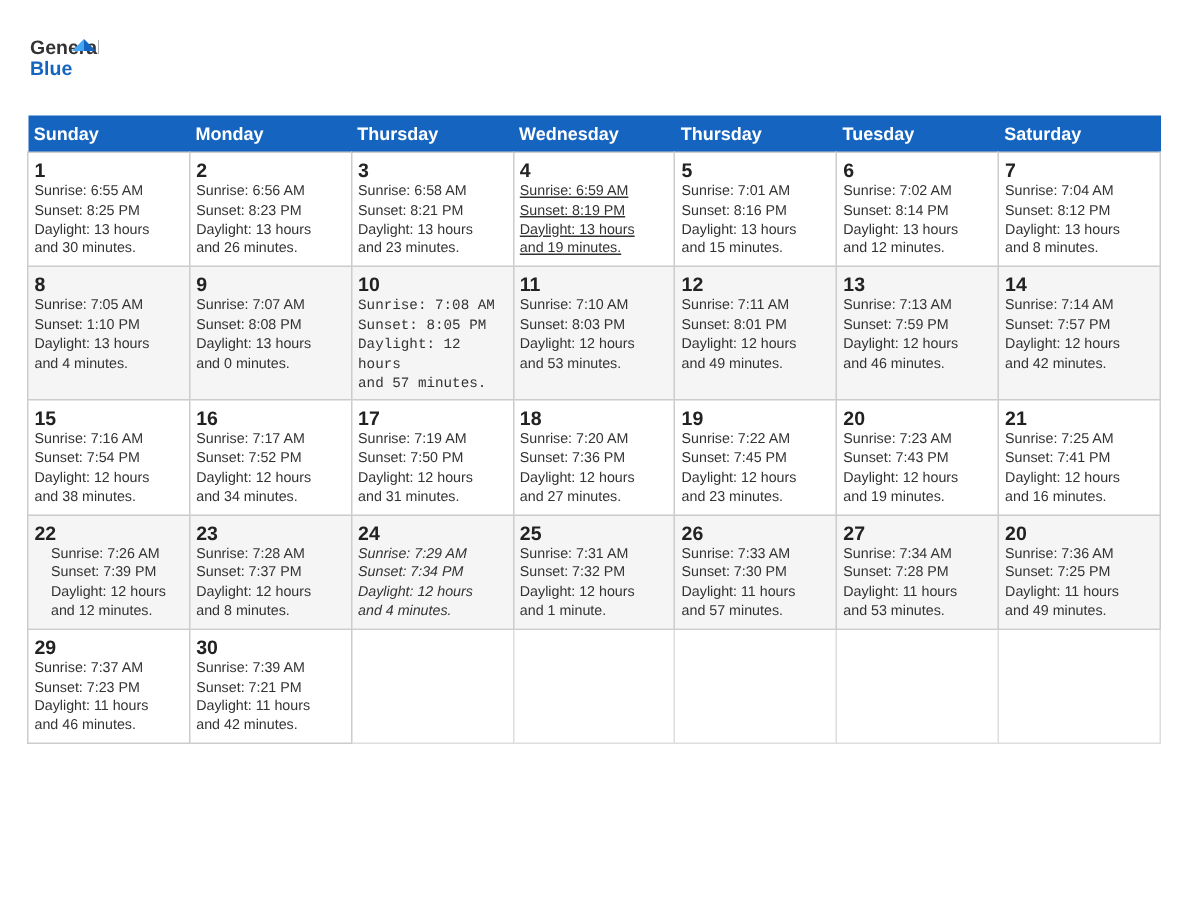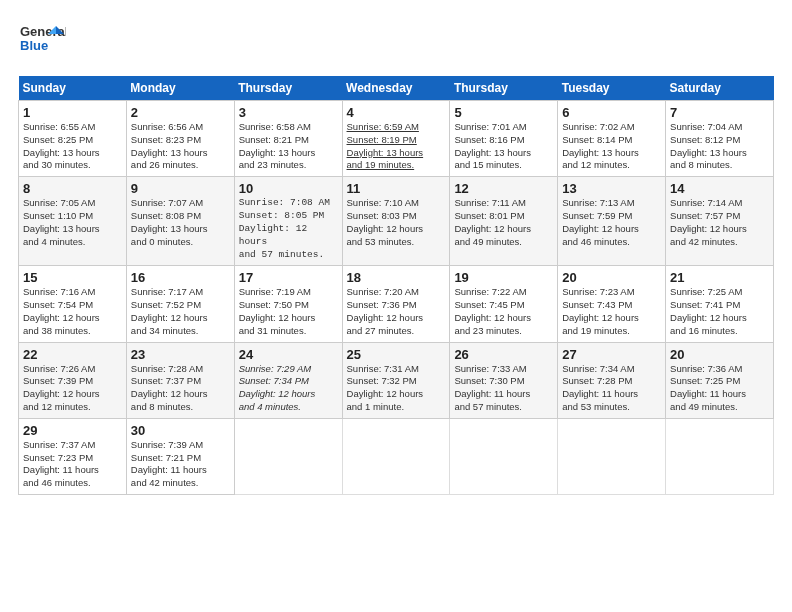--- a/index.html
+++ b/index.html
@@ -265,21 +265,21 @@
             <span class="day-num">21</span>
             <div class="day-info" style="white-space: pre-line;">Sunrise: 7:25 AM
 Sunset: 7:41 PM
 Daylight: 12 hours
 and 16 minutes.</div>
           </td>
         </tr>
         <tr>
           <td>
             <span class="day-num">22</span>
-            <div class="day-info" style="white-space: pre-line;">Sunrise: 7:26 AM
+            <div class="day-info" style="white-space: pre-line; margin-left: 11px;">Sunrise: 7:26 AM
 Sunset: 7:39 PM
 Daylight: 12 hours
 and 12 minutes.</div>
           </td>
           <td>
             <span class="day-num">23</span>
             <div class="day-info" style="white-space: pre-line;">Sunrise: 7:28 AM
 Sunset: 7:37 PM
 Daylight: 12 hours
 and 8 minutes.</div>

